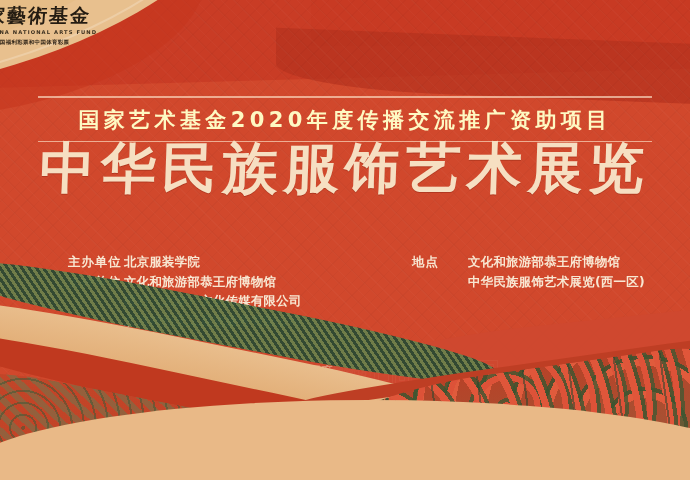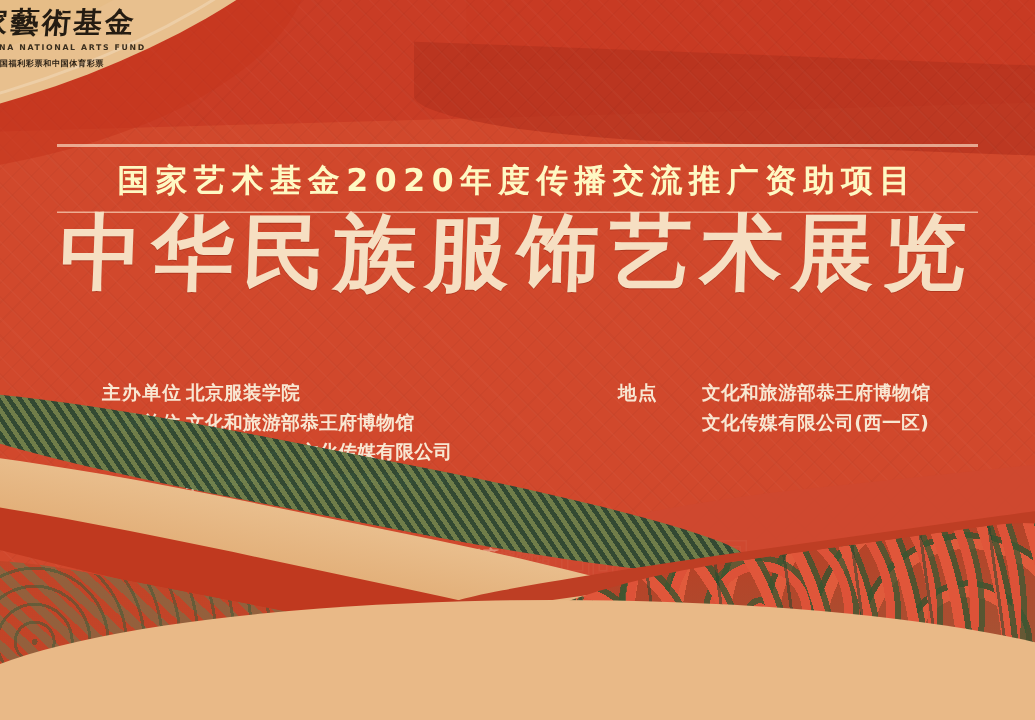--- a/index.html
+++ b/index.html
@@ -288,21 +288,21 @@
     </div>
   </div>
 
   <div class="info info-right">
     <div class="row">
       <span class="lab">地点</span>
       <span class="val">文化和旅游部恭王府博物馆</span>
     </div>
     <div class="row indent">
       <span class="lab sp">　</span>
-      <span class="val">文化传媒有限公司(西一区)</span>
+      <span class="val">中华民族服饰艺术展览(西一区)</span>
     </div>
   </div>
 
   <div class="logos">
 
     <div class="logo-cell">
       <div class="seal-circ"></div>
     </div>
 
     <div class="divider"></div>

